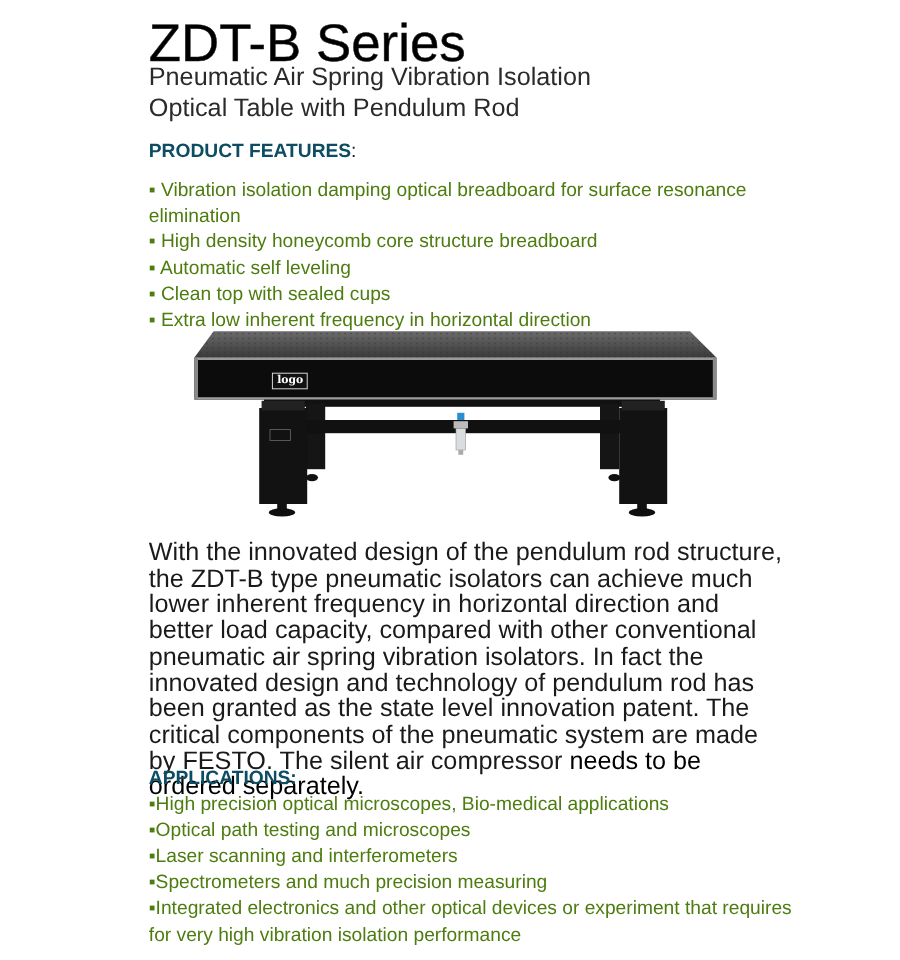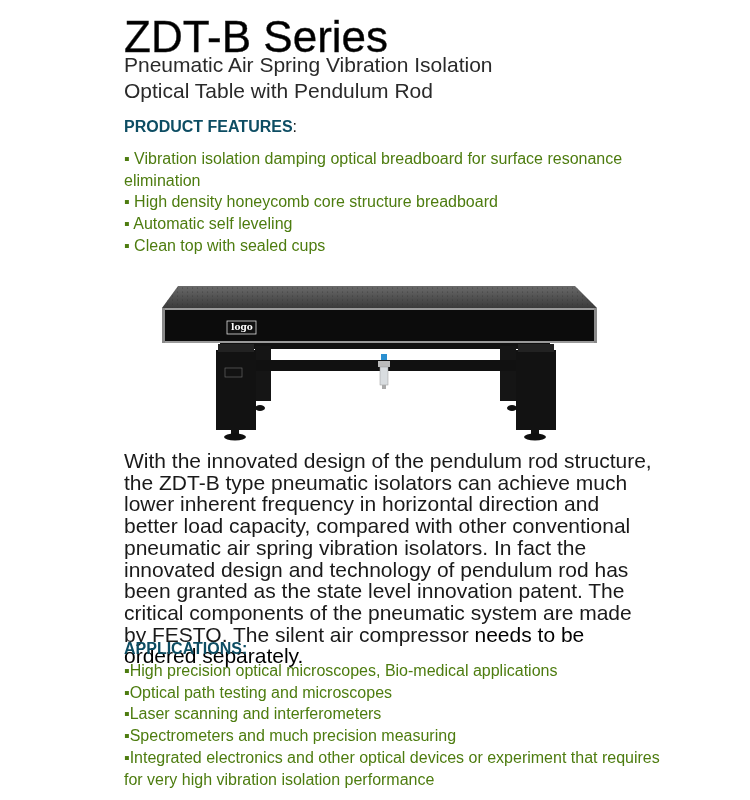--- a/index.html
+++ b/index.html
@@ -4,38 +4,39 @@
 <style>
   html, body { margin: 0; padding: 0; background: #ffffff; }
   body { width: 750px; height: 800px; position: relative; overflow: hidden; font-family: "Liberation Sans", sans-serif; color: #1a1a1a; }
   .title { position: absolute; left: 124px; top: 12px; font-size: 44px; color: #000000; letter-spacing: 0; margin: 0; font-weight: normal; -webkit-text-stroke: 0.4px #222; }
   .subtitle { position: absolute; left: 124px; top: 52px; font-size: 21px; line-height: 26px; color: #2a2a2a; margin: 0; }
   .section-head { position: absolute; left: 124px; font-size: 16px; font-weight: bold; color: #0d4d63; margin: 0; }
   .list { position: absolute; left: 124px; width: 540px; font-size: 16px; line-height: 21.7px; color: #4d7c0f; margin: 0; padding: 0; list-style: none; }
   .list li { margin: 0; padding: 0; }
   .para { position: absolute; left: 124px; top: 450px; width: 530px; font-size: 21px; line-height: 21.7px; color: #1a1a1a; margin: 0; }
   .para .strong { color: #000; }
-  .product { position: absolute; left: 150px; top: 278px; width: 450px; height: 170px; }
+  .product { position: absolute; left: 150px; top: 268px; width: 450px; height: 170px; }
 </style>
 </head>
 <body>
 
 <h1 class="title">ZDT-B Series</h1>
 <div class="subtitle">
   <div>Pneumatic Air Spring Vibration Isolation</div>
   <div>Optical Table with Pendulum Rod</div>
 </div>
 
 <h2 class="section-head" style="top:118px;"><span>PRODUCT FEATURES</span><span style="color:#1a1a1a;font-weight:normal;">:</span></h2>
 
 <ul class="list" style="top:148px;">
   <li>▪ Vibration isolation damping optical breadboard for surface resonance elimination</li>
   <li>▪ High density honeycomb core structure breadboard</li>
   <li>▪ Automatic self leveling</li>
   <li>▪ Clean top with sealed cups</li>
+  <li>▪ Extra low inherent frequency in horizontal direction</li>
 </ul>
 
 <div class="product">
   <svg width="450" height="170" viewBox="0 0 450 170" xmlns="http://www.w3.org/2000/svg">
     <defs>
       <linearGradient id="topg" x1="0" y1="0" x2="0" y2="1">
         <stop offset="0" stop-color="#6a6a6a"></stop>
         <stop offset="1" stop-color="#3a3a3a"></stop>
       </linearGradient>
       <pattern id="holes" width="5" height="4" patternUnits="userSpaceOnUse">

